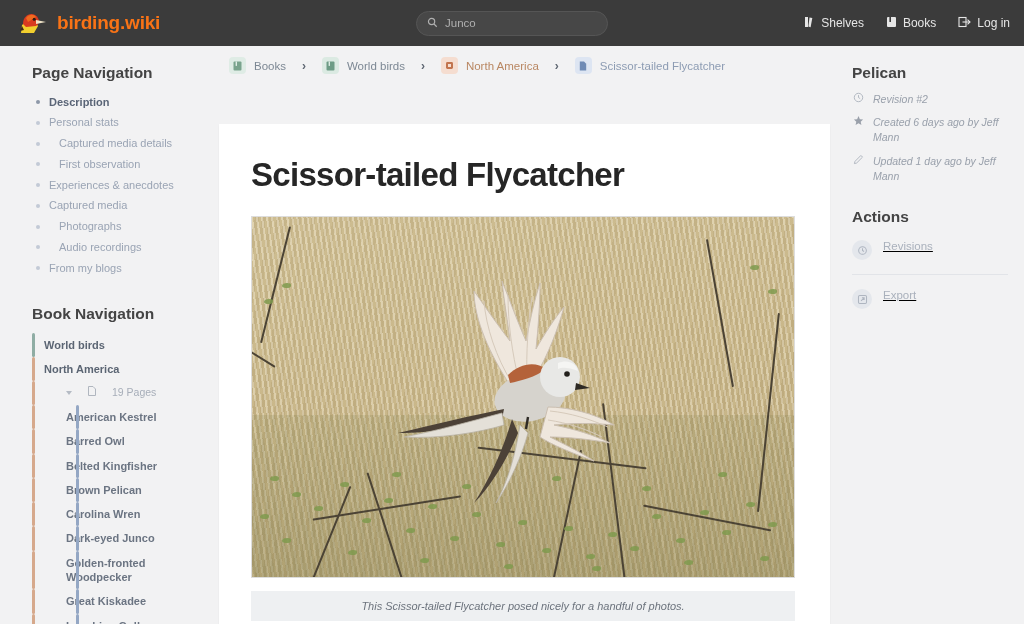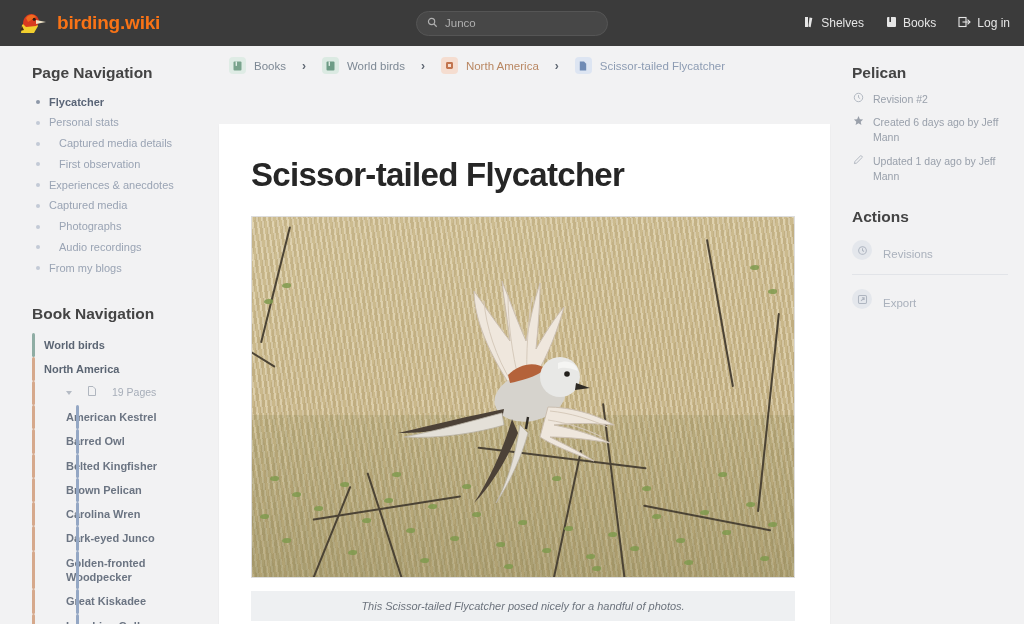--- a/index.html
+++ b/index.html
@@ -199,36 +199,37 @@
     background: #eef0f2;
     color: #6c737d;
     font-size: 11px;
     font-style: italic;
     text-align: center;
     padding: 9px 0;
     margin-top: 13px;
   }
 
   
-  .det-list { margin-bottom: 24px; }
+  .det-list { margin-bottom: 24px; font-style: italic; }
   .det-row {
     display: flex;
     gap: 9px;
     font-size: 10.5px;
     color: #99a0ab;
     line-height: 1.45;
     margin-bottom: 8px;
   }
   .det-ico { flex: 0 0 12px; text-align: center; color: #adb3bd; }
   .act-row {
     display: flex;
-    align-items: flex-end;
+    align-items: flex-start;
     gap: 11px;
     margin: 14px 0;
     cursor: pointer;
+    text-decoration: underline;
   }
   .act-ico {
     width: 20px; height: 20px;
     border-radius: 50%;
     background: #e4e7ec;
     color: #aeb5c0;
     display: flex; align-items: center; justify-content: center;
     font-size: 9px;
     flex: 0 0 20px;
   }
@@ -329,21 +330,21 @@
       <span>Log in</span>
     </div>
   </div>
 </div>
 
 <div class="page">
 
   <aside class="col-left">
     <div class="side-heading">Page Navigation</div>
     <ul class="pagenav">
-      <li class="active"><span class="dot"></span><span>Flycatcher</span></li>
+      <li class="active"><span class="dot"></span><span>Description</span></li>
       <li><span class="dot"></span><span>Personal stats</span></li>
       <li class="lvl2"><span class="dot"></span><span>Captured media details</span></li>
       <li class="lvl2"><span class="dot"></span><span>First observation</span></li>
       <li><span class="dot"></span><span>Experiences &amp; anecdotes</span></li>
       <li><span class="dot"></span><span>Captured media</span></li>
       <li class="lvl2"><span class="dot"></span><span>Photographs</span></li>
       <li class="lvl2"><span class="dot"></span><span>Audio recordings</span></li>
       <li><span class="dot"></span><span>From my blogs</span></li>
     </ul>
 

